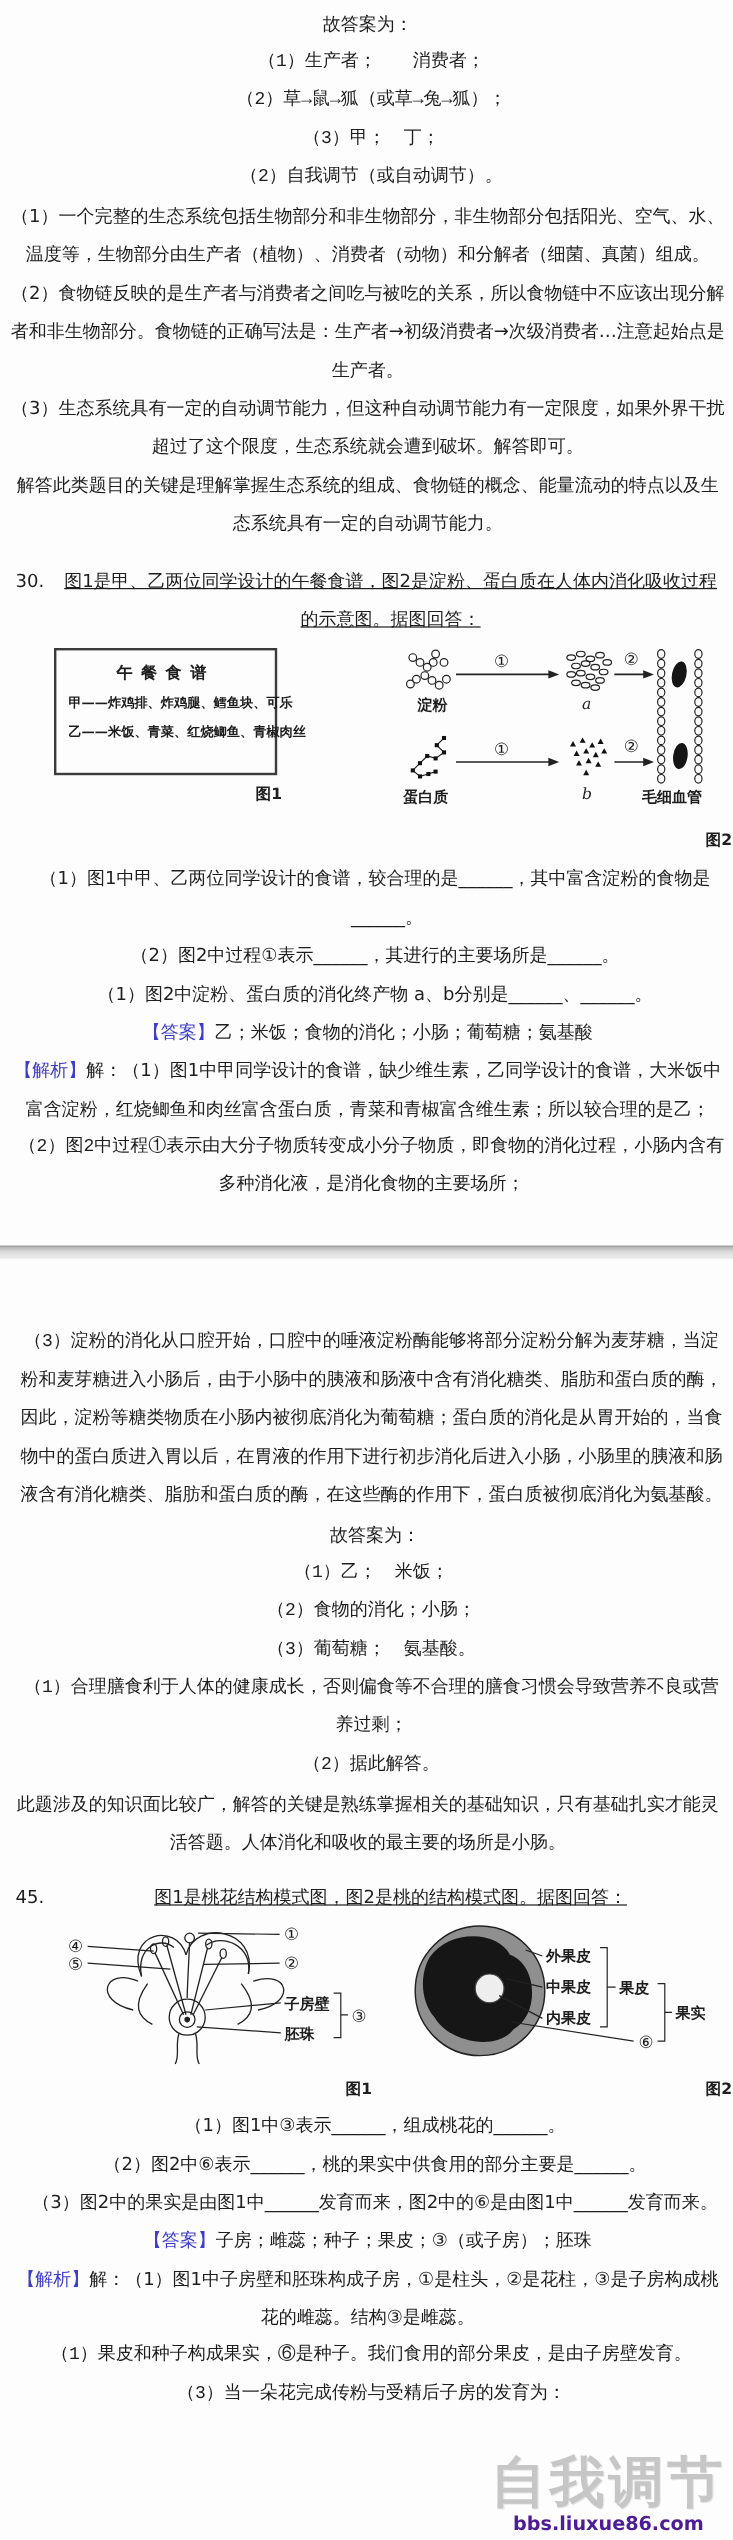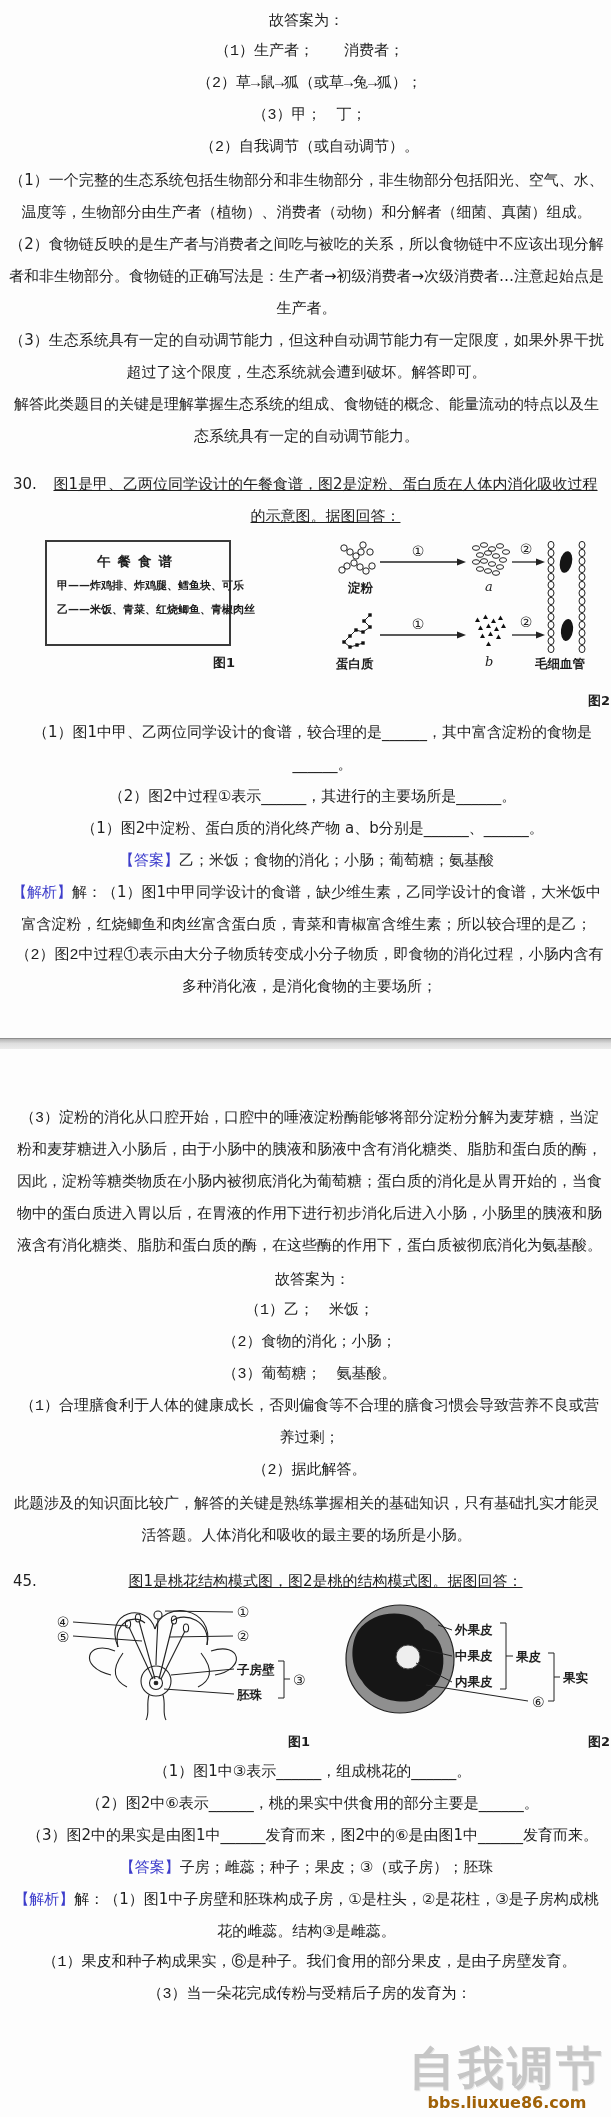--- a/index.html
+++ b/index.html
@@ -36,21 +36,21 @@
   .flower-block{margin-left:15px;width:295px;}
   .peach-block{margin-left:20px;width:280px;}
   svg text{font-family:"DejaVu Sans","Liberation Sans",sans-serif;fill:#1e1e1e;}
   svg .cjk{font-size:12.5px;font-weight:bold;}
   svg .circ{font-size:14px;}
   svg .ital{font-style:italic;font-size:13px;font-family:"DejaVu Serif","Liberation Serif",serif;}
 
   .watermark{position:absolute;right:6px;bottom:4px;text-align:center;pointer-events:none;}
   .wm-title{font-size:46px;font-weight:bold;color:#c6c6c6;letter-spacing:3px;
     text-shadow:1px 1px 0 #e8e8e8;line-height:50px;}
-  .wm-url{font-size:16px;font-weight:bold;color:#a16207;line-height:20px;}
+  .wm-url{font-size:16px;font-weight:bold;color:#4c1d95;line-height:20px;}
 </style>
 </head>
 <body>
 
 <div class="page">
   <div class="top-pad"></div>
   <div class="txt">
     <p>故答案为：</p>
     <p class="pl14">（1）生产者；　　消费者；</p>
     <p class="pl14">（2）草→鼠→狐（或草→兔→狐）；</p>

